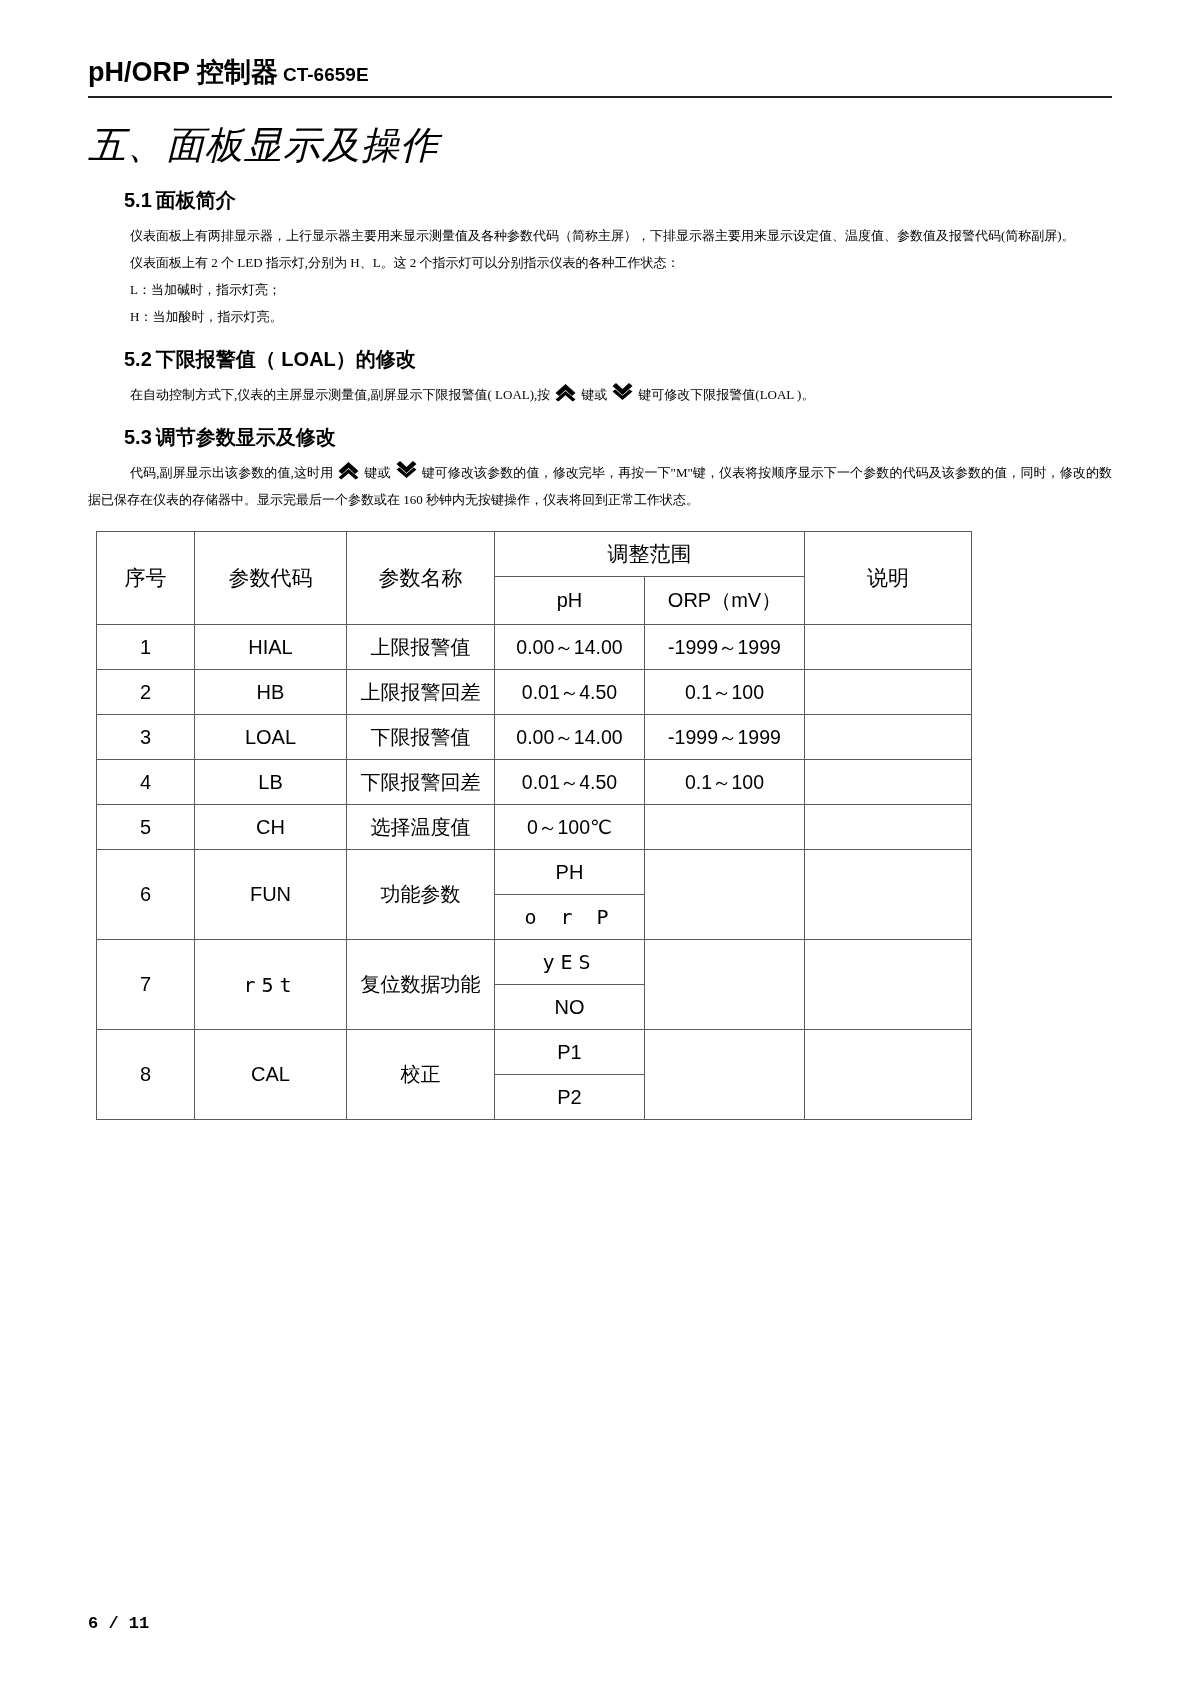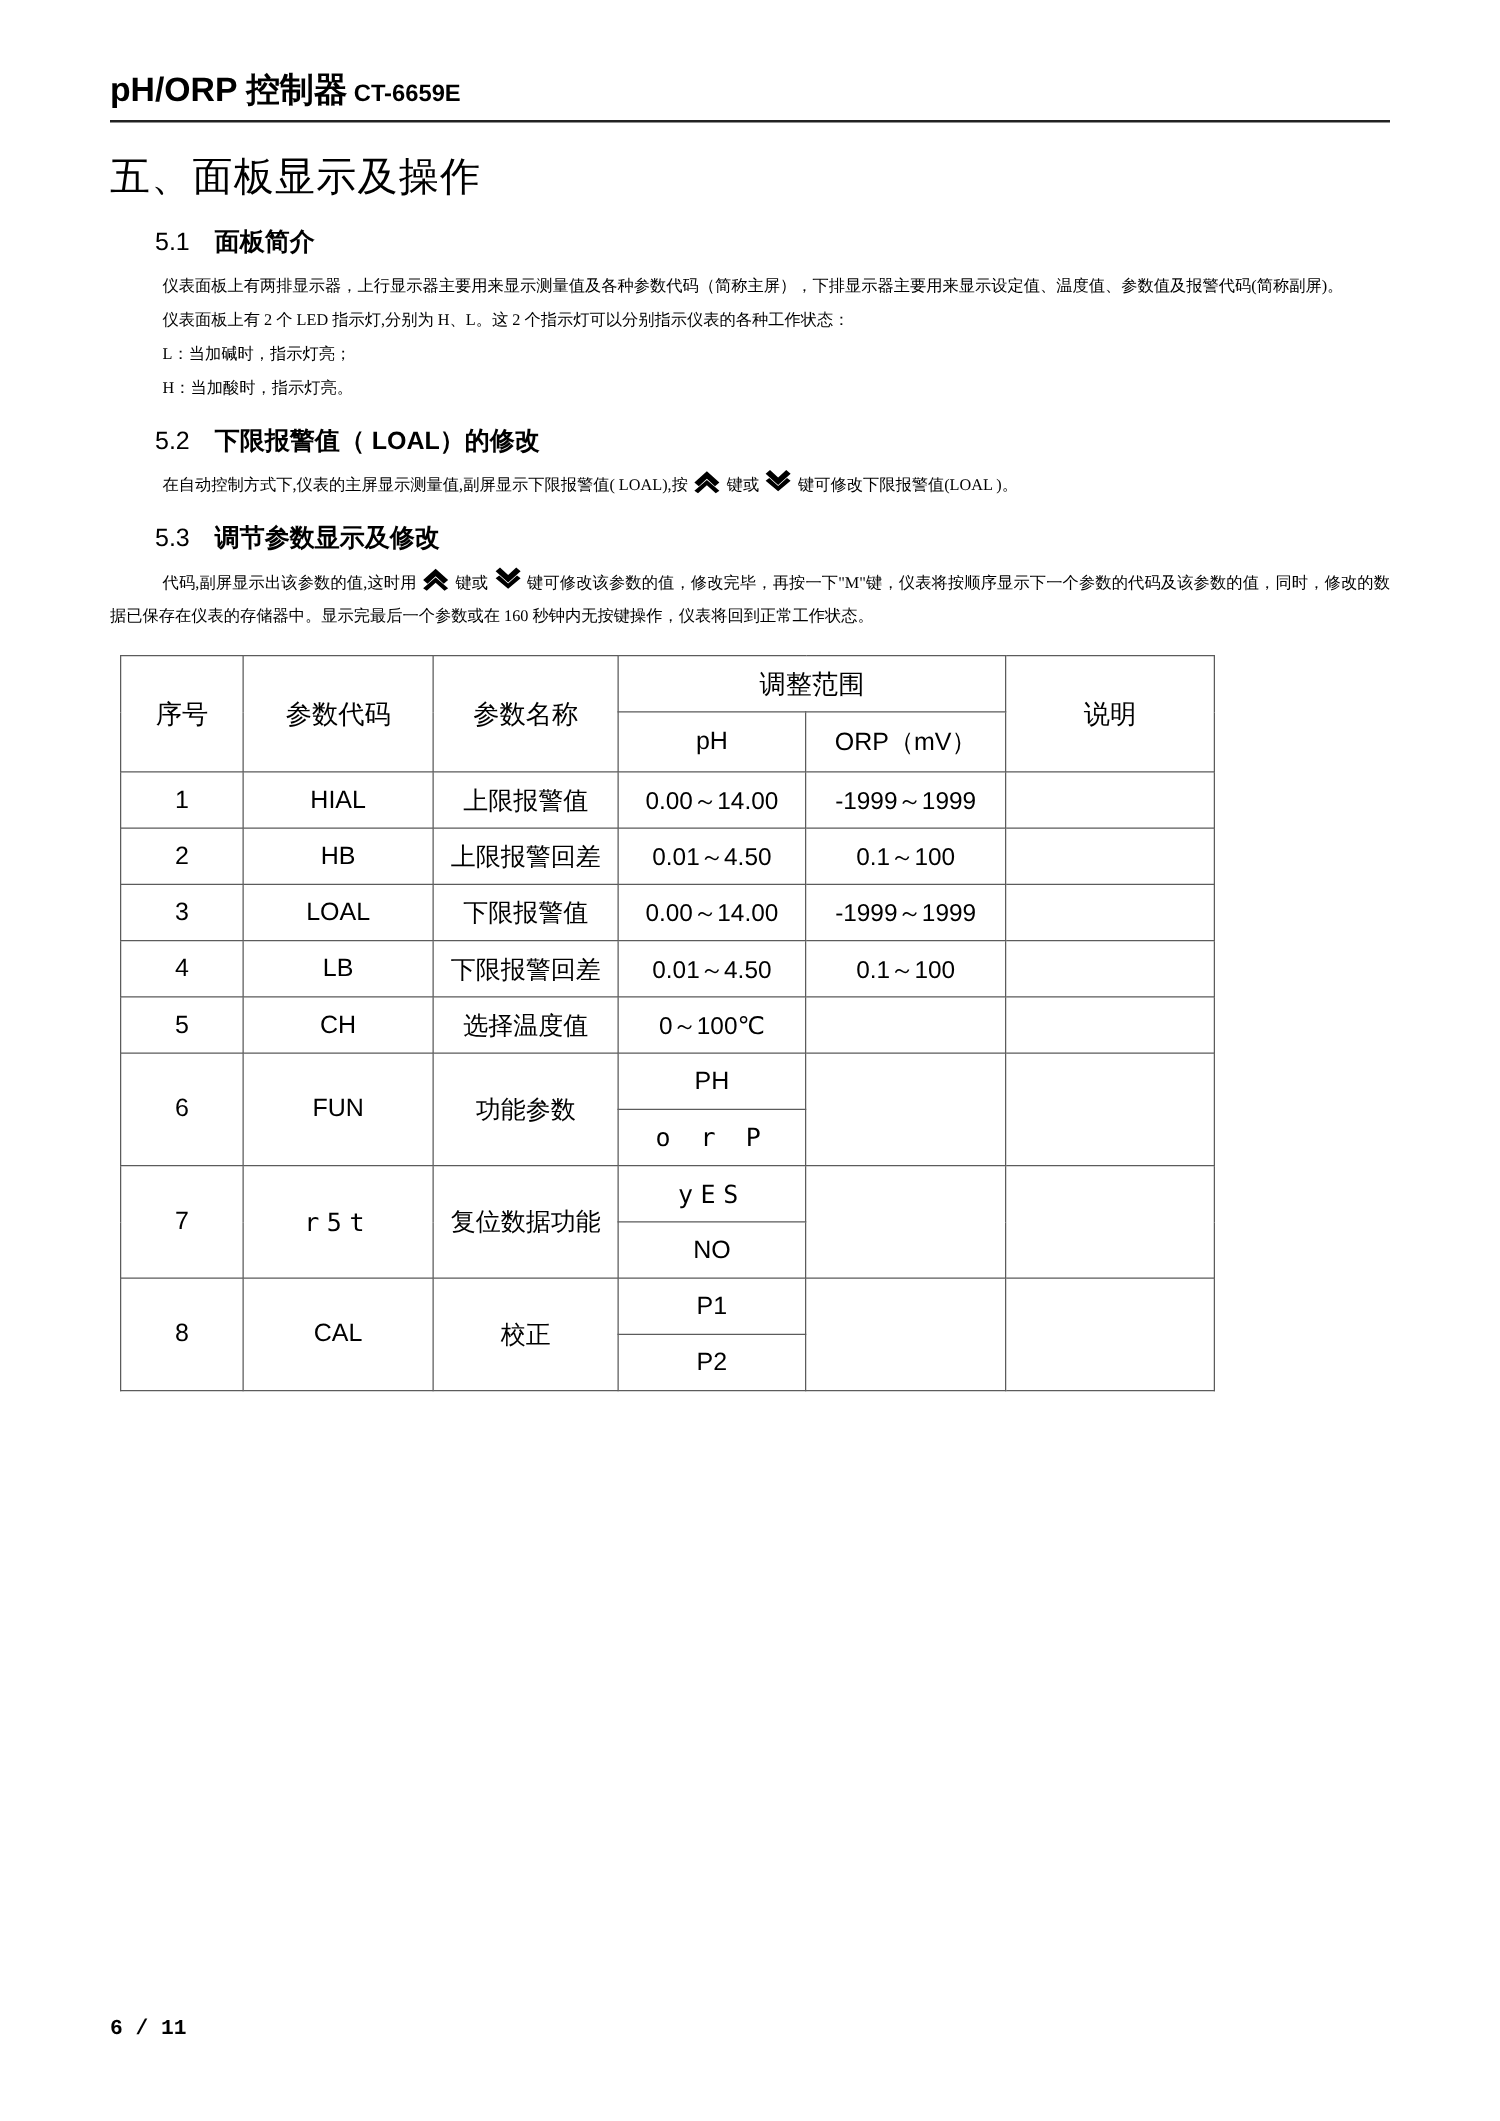--- a/index.html
+++ b/index.html
@@ -38,33 +38,34 @@
     font-family: "Liberation Sans", "DejaVu Sans", sans-serif;
     font-weight: bold;
     font-size: 19px;
     margin-left: 5px;
   }
 
   
   h1.chapter {
     font-family: "Liberation Serif", "DejaVu Serif", serif;
     font-weight: normal;
-    font-size: 32px;
+    font-size: 38px;
     margin: 4px 0 14px 0;
     letter-spacing: 1px;
+    font-style: italic;
   }
   .sec-head {
     font-family: "Liberation Sans", "DejaVu Sans", sans-serif;
     font-size: 20px;
     font-weight: bold;
     margin: 16px 0 8px 36px;
   }
   .sec-head .num {
-    font-weight: normal;
-    margin-right: 20px;
+    font-weight: bold;
+    margin-right: 4px;
   }
 
   
   p.body {
     font-size: 13px;
     line-height: 2.08;
     margin: 0 0 0 0;
     text-align: justify;
     text-justify: inter-ideograph;
   }

